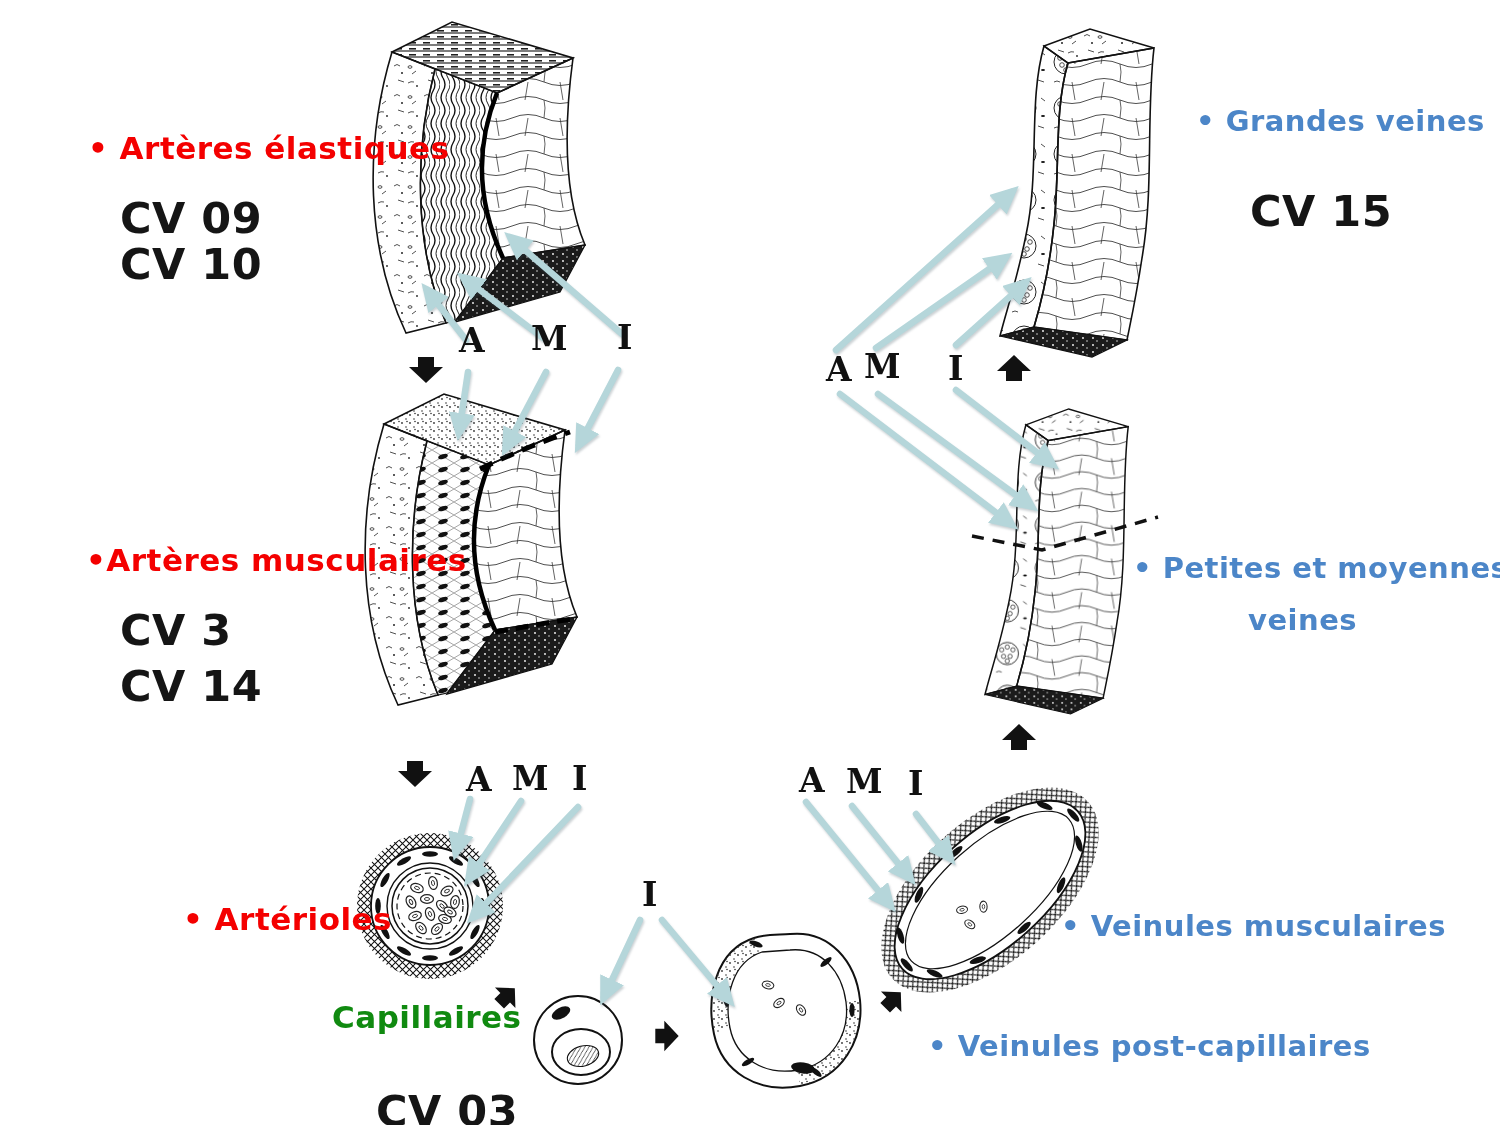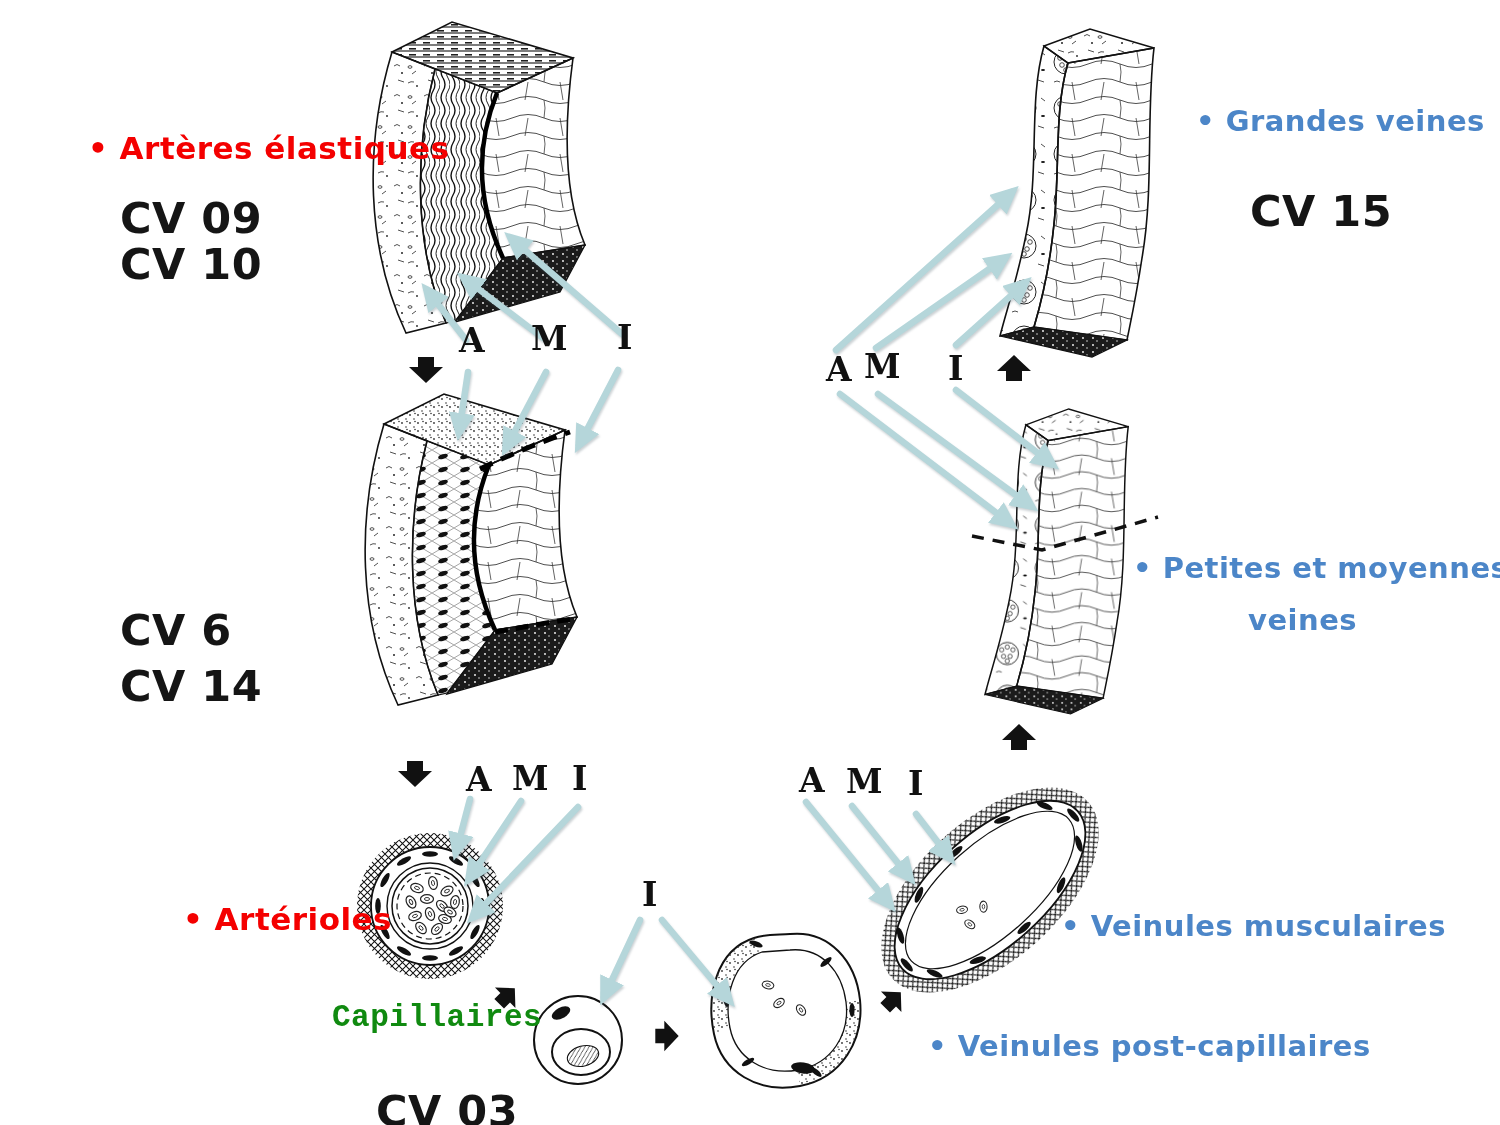--- a/index.html
+++ b/index.html
@@ -2,21 +2,21 @@
 <html><head>
 <meta charset="utf-8">
 <style>
   html,body{margin:0;padding:0;background:#ffffff;}
   body{width:1500px;height:1125px;font-family:"DejaVu Sans",sans-serif;overflow:hidden;}
   .canvas{position:relative;width:1500px;height:795px;background:#ffffff;}
   svg.layer{position:absolute;left:0;top:0;}
   .lbl{position:absolute;font-weight:700;white-space:nowrap;line-height:1;letter-spacing:0.5px;}
   .red{color:#f40000;}
   .blue{color:#4c86c8;}
-  .green{color:#108a10;font-family:Liberation Mono, monospace;}
+  .green{color:#108a10;}
   .blk{color:#151515;}
   .t31{font-size:31px;}
   .t33{font-size:43px;}
   .t29{font-size:29px;}
   .ami{position:absolute;font-family:"DejaVu Serif",serif;font-weight:700;font-size:33px;color:#111;line-height:1;}
   #teal-arrows{filter:drop-shadow(1.5px 2.5px 1px rgba(70,90,100,0.28));}
 </style>
 </head>
 <body>
 
@@ -241,21 +241,22 @@
 </svg>
 
 <div class="lbl red t31" style="left:88px;top:133px;">• Artères élastiques</div>
 <div class="lbl blk t33" style="left:120px;top:197px;">CV 09</div>
 <div class="lbl blk t33" style="left:120px;top:243px;">CV 10</div>
 
 <div class="ami" style="left:459px;top:324px;">A</div>
 <div class="ami" style="left:531px;top:322px;">M</div>
 <div class="ami" style="left:617px;top:321px;">I</div>
 
-<div class="lbl blk t33" style="left:120px;top:609px;">CV 6</div>
+<div class="lbl red t31" style="left:86px;top:545px;">•Artères musculaires</div>
+<div class="lbl blk t33" style="left:120px;top:609px;">CV 3</div>
 <div class="lbl blk t33" style="left:120px;top:653px;margin-top:12px;">CV 14</div>
 
 <div class="lbl blue t29" style="left:1196px;top:107px;">• Grandes veines</div>
 <div class="lbl blk t33" style="left:1250px;top:190px;">CV 15</div>
 
 <div class="ami" style="left:826px;top:353px;">A</div>
 <div class="ami" style="left:864px;top:350px;">M</div>
 <div class="ami" style="left:948px;top:352px;">I</div>
 
 <div class="lbl blue t29" style="left:1133px;top:554px;">• Petites et moyennes</div>

